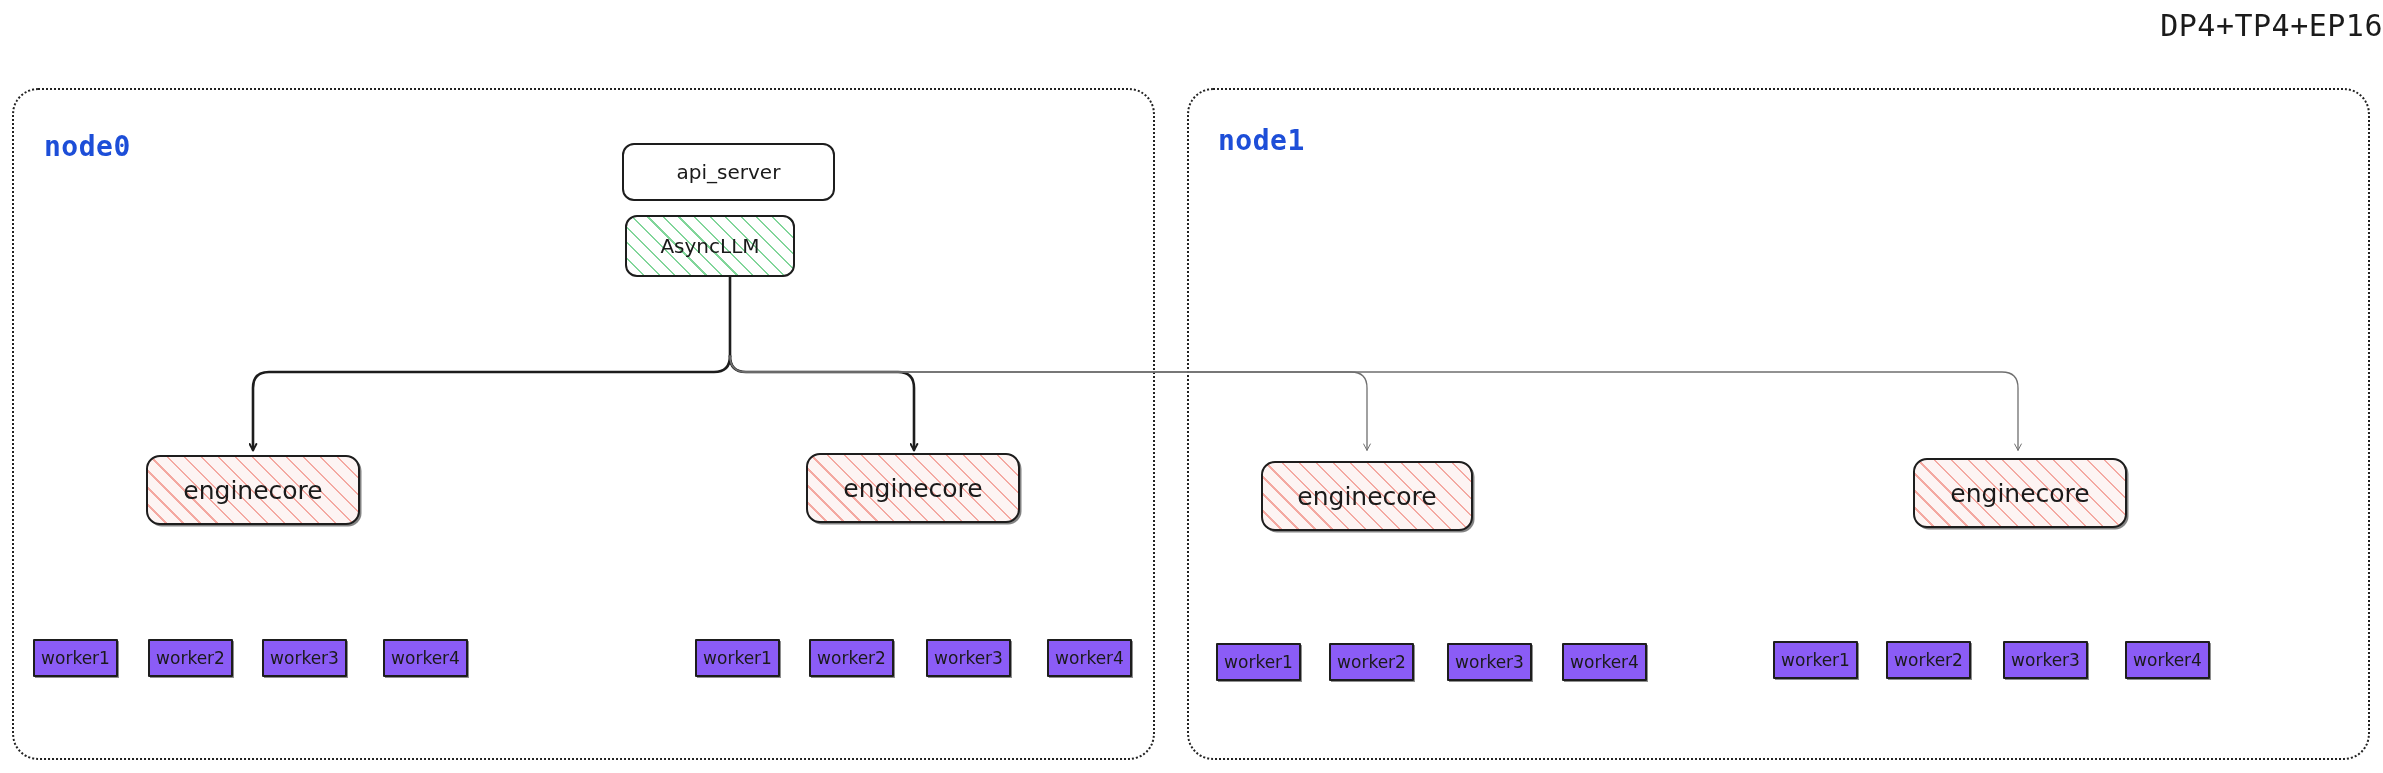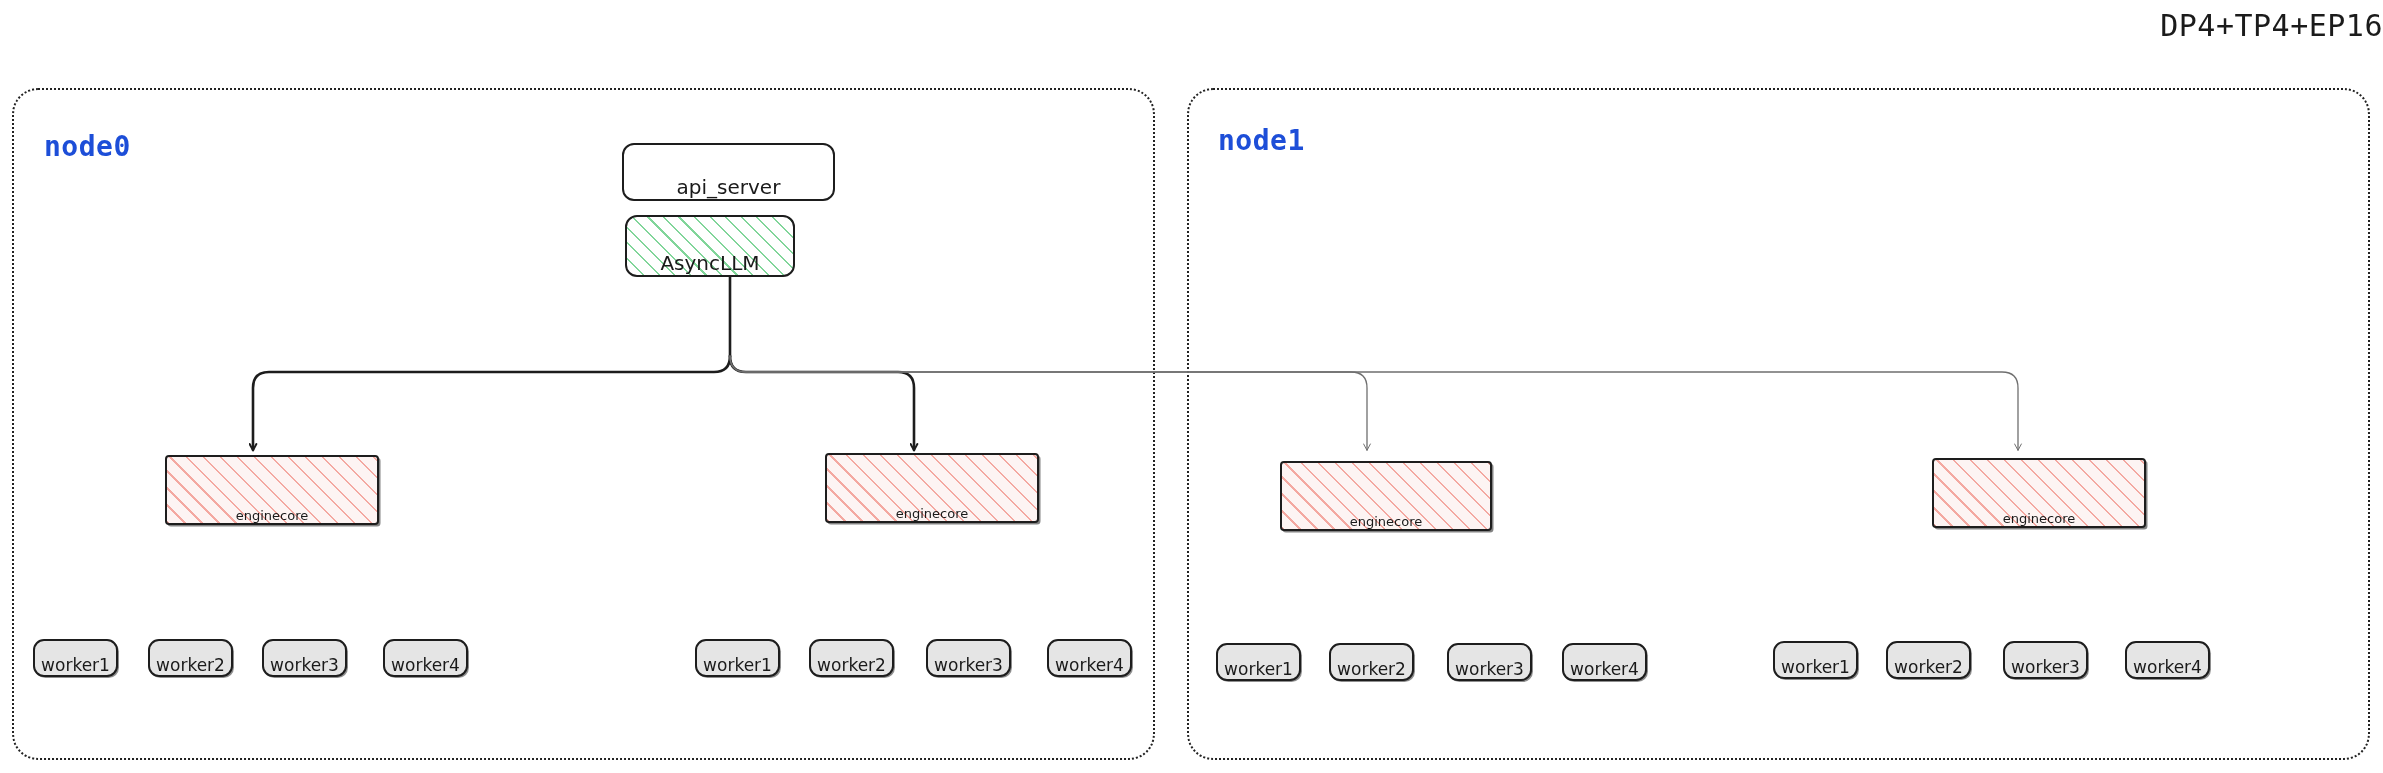--- a/index.html
+++ b/index.html
@@ -61,21 +61,21 @@
     height: 773px;
     pointer-events: none;
   }
 
   
   .gbox {
     position: absolute;
     box-sizing: border-box;
     border: 2.2px solid #1d1d1d;
     display: flex;
-    align-items: flex-end;
+    align-items: center;
     justify-content: center;
     font-size: 19px;
     color: #1a1a1a;
     background: #ffffff;
     white-space: nowrap;
   }
 
   .box-api {
     border-radius: 12px;
     background: #ffffff;
@@ -89,39 +89,38 @@
     background-image: repeating-linear-gradient(
       45deg,
       rgba(122, 211, 148, 0.95) 0px,
       rgba(122, 211, 148, 0.95) 1.6px,
       rgba(255, 255, 255, 0) 1.6px,
       rgba(255, 255, 255, 0) 11px
     );
   }
 
   .box-engine {
-    border-radius: 4px;
-    font-size: 13px;
+    border-radius: 14px;
+    font-size: 25px;
     background-color: #fdf4f3;
     background-image: repeating-linear-gradient(
       45deg,
       rgba(243, 160, 152, 0.9) 0px,
       rgba(243, 160, 152, 0.9) 1.5px,
       rgba(253, 244, 243, 0) 1.5px,
       rgba(253, 244, 243, 0) 12px
     );
     box-shadow: 2px 2px 0 -0.5px rgba(30,30,30,0.55);
-    margin-left: 19px;
   }
 
   .box-worker {
-    border-radius: 11px;
+    border-radius: 1px;
     border-width: 2px;
     font-size: 17px;
-    background: #e5e5e5;
+    background: #8b5cf6;
     box-shadow: 1.5px 1.5px 0 -0.5px rgba(30,30,30,0.5);
   }
 
   .gbox > span {
     position: relative;
     z-index: 2;
     pointer-events: none;
   }
 </style>
 </head>

